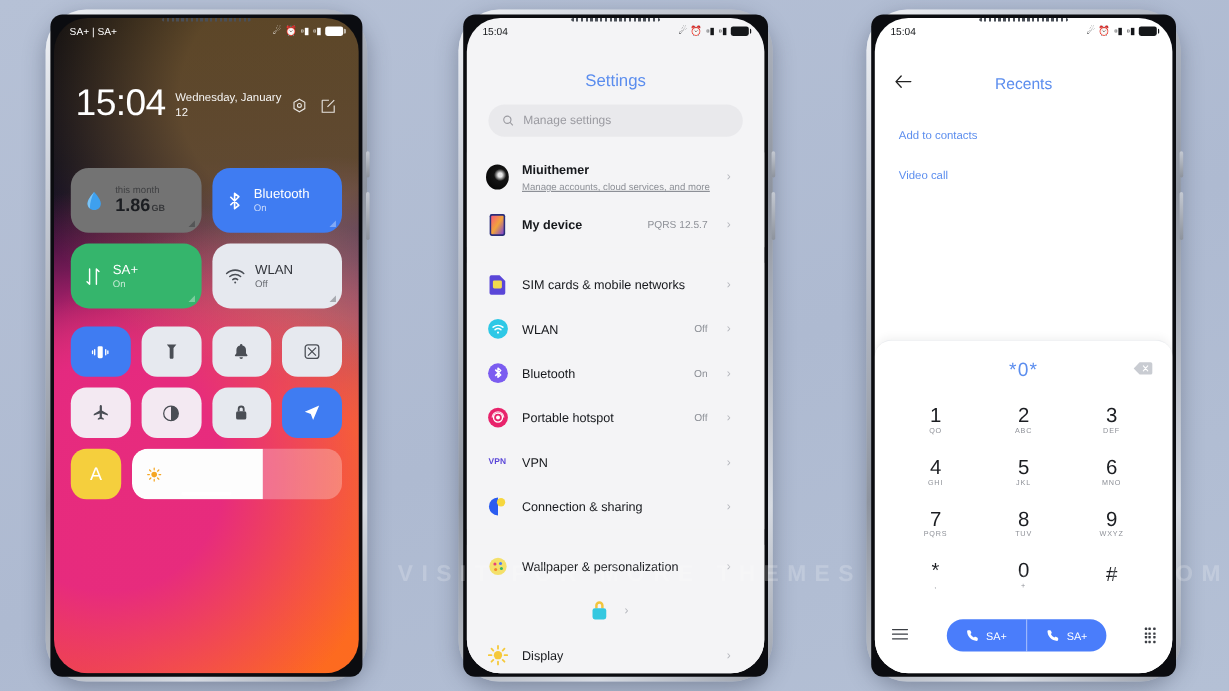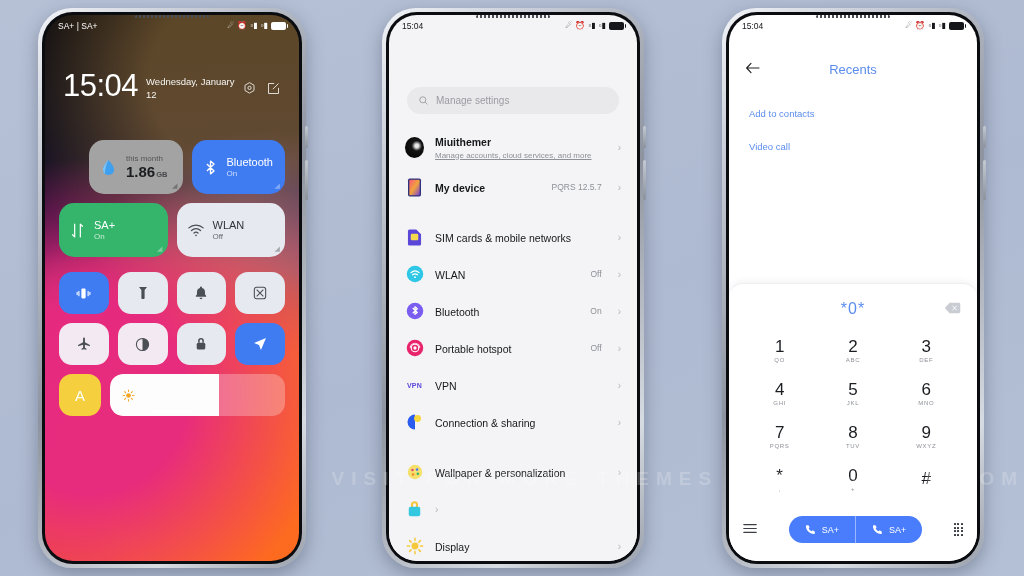--- a/index.html
+++ b/index.html
@@ -19,21 +19,21 @@
   .phone {
     position: absolute;
     border-radius: 34px;
     background: linear-gradient(135deg,#f2f4f7 0%,#c9ced8 18%,#8e949f 50%,#d7dbe2 82%,#9aa0ab 100%);
     padding: 4px;
     box-shadow: 0 6px 18px rgba(40,50,70,.35);
   }
   .phone-inner {
     position: relative;
     width: 100%; height: 100%;
-    border-radius: 31px;
+    border-radius: 10px;
     background: #0b0c10;
     padding: 3px;
     overflow: hidden;
   }
   .screen {
     position: relative;
     width: 100%; height: 100%;
     border-radius: 28px;
     overflow: hidden;
   }
@@ -153,21 +153,21 @@
   .searchbar {
     position: absolute; top: 72px; left: 18px; right: 18px; height: 27px;
     background: #e9e9ec; border-radius: 14px;
     display: flex; align-items: center; gap: 7px; padding: 0 11px;
   }
   .searchbar .sph { font-size: 10px; color: #9b9ba1; }
   .set-list { position: absolute; top: 112px; left: 0; right: 0; bottom: 0; }
   .set-card { background: #f4f4f6; }
   .set-row {
     display: flex; align-items: center; gap: 11px;
-    padding: 9px 16px 9px 16px; min-height: 34px;
+    padding: 9px 28px 9px 16px; min-height: 34px; justify-content: center;
   }
   .set-ic { width: 19px; height: 19px; flex: 0 0 19px; display: flex; align-items: center; justify-content: center; }
   .set-txtwrap { flex: 1; min-width: 0; }
   .set-label { font-size: 10.5px; color: #16181c; line-height: 1.25; }
   .set-sub { font-size: 8px; color: #8d9097; margin-top: 1.5px; }
   .set-val { font-size: 8.5px; color: #8d9097; margin-left: auto; padding-right: 5px; }
   .chev { color: #b6b8be; font-size: 10px; }
   .set-gap { height: 13px; }
   .avatar-ic {
     width: 21px; height: 21px; border-radius: 50%;
@@ -282,21 +282,21 @@
                     <path d="M20 4l-9 9"></path>
                 </svg>
               </span>
             </div>
           </div>
         </div>
 
         <div class="cc-tiles">
 
           <div class="big-row">
-            <div class="big-tile" style="background:#a3a3a3;color:#1b1d21;margin-left:30px;">
+            <div class="big-tile" style="background:#737373;color:#1b1d21;">
               <span class="bt-icon">
                 <svg width="19" height="19" viewBox="0 0 24 24">
                     <path d="M12 2.5C12 2.5 5 10 5 14.6 5 18.7 8.1 21.5 12 21.5s7-2.8 7-6.9C19 10 12 2.5 12 2.5z" fill="#3ea0ee"></path>
                     <path d="M12 2.5C12 2.5 5 10 5 14.6c0 2.2.9 4 2.4 5.2C7.5 13.2 9.6 7.2 12 2.5z" fill="#7cc4f5"></path>
                   </svg>
               </span>
               <span class="bt-txt">
                 <span class="bt-pre">this month</span>
                 <span class="bt-val"><span>1.86</span><small>GB</small></span>
               </span>
@@ -432,20 +432,21 @@
           <div>15:04</div>
           <div class="sb-icons">
             <span>☄</span>
             <span>⏰</span>
             <span>▫▮</span>
             <span>▫▮</span>
             <span class="batt"></span>
           </div>
         </div>
 
+        <div class="set-title">Settings</div>
 
         <div class="searchbar">
           <svg width="11" height="11" viewBox="0 0 24 24" fill="none" stroke="#9b9ba1" stroke-width="2">
               <circle cx="10.5" cy="10.5" r="6.6"></circle>
               <path d="M15.4 15.4L20.5 20.5"></path>
             </svg>
           <span class="sph">Manage settings</span>
         </div>
 
         <div class="set-list">

